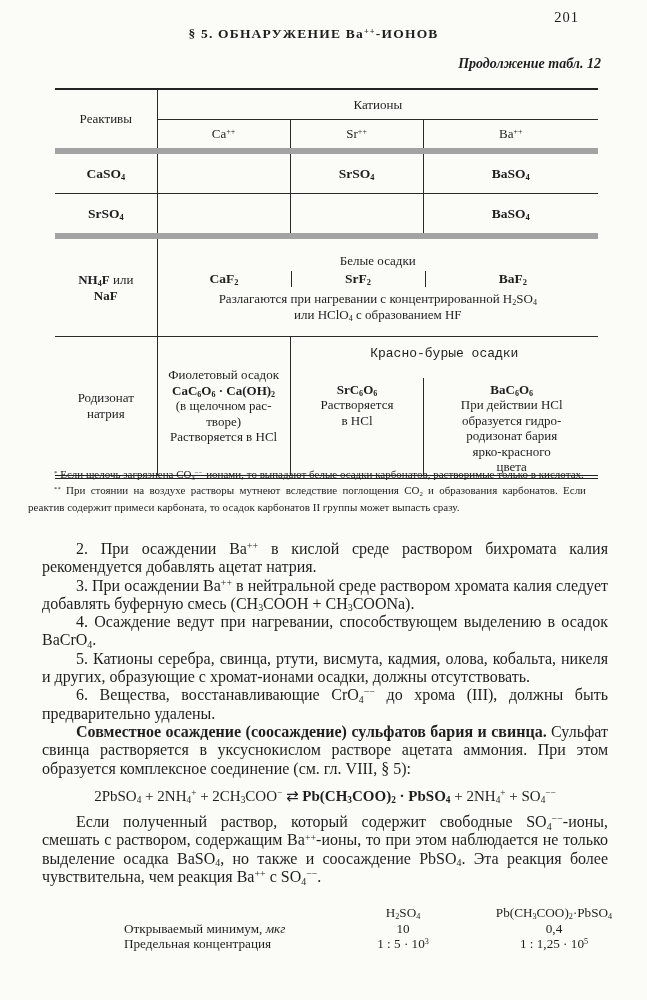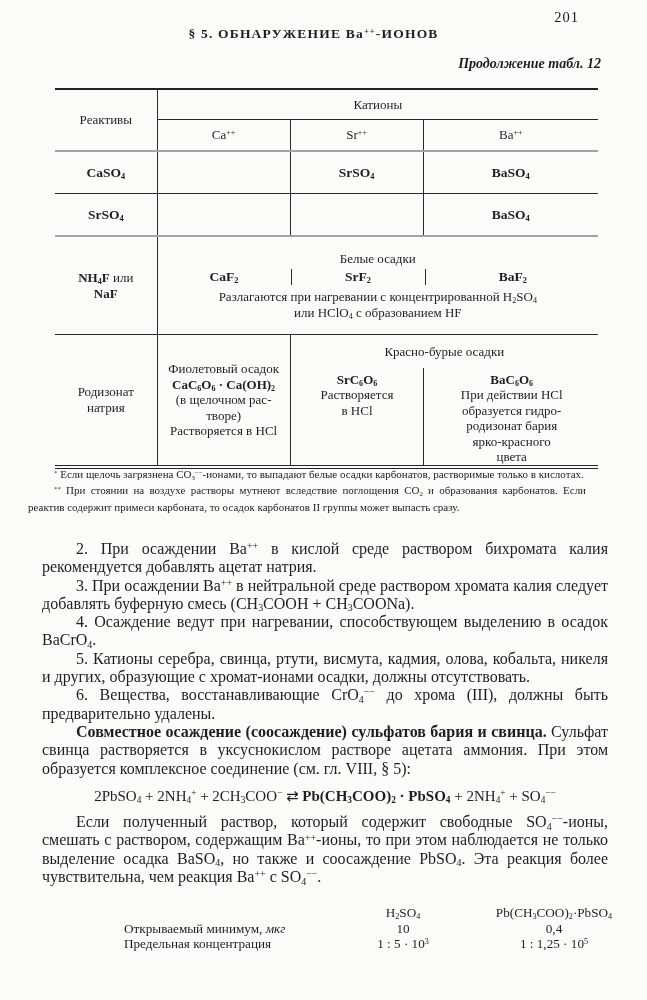--- a/index.html
+++ b/index.html
@@ -22,33 +22,33 @@
   .tbl-caption{position:absolute;top:56px;right:46px;font-style:italic;font-weight:bold;font-size:14px;}
   
   table.main{position:absolute;top:88px;left:55px;width:543px;
     border-collapse:collapse;table-layout:fixed;
     border-top:2px solid #222;border-bottom:4px double #222;
     font-size:13px;line-height:15.5px;}
   table.main td{padding:0 2px;vertical-align:middle;text-align:center;}
   .bl{border-left:1px solid #2a2a2a;}
   .bb{border-bottom:1px solid #2a2a2a;}
   tr.bt  > td{border-top:1px solid #2a2a2a;}
-  tr.bt2 > td{border-top:2px solid #a3a3a3;}
+  tr.bt2 > td{border-top:6px solid #a3a3a3;}
   .frm{font-weight:bold;font-size:13.5px;}
   
   .flu{height:100%;display:flex;flex-direction:column;justify-content:center;padding:4px 0;}
   .flu-row{display:flex;margin:3px 0 4px 0;}
   .flu-c{flex:0 0 30.2%;}
   .flu-c3{flex:0 0 39.6%;}
   .sepl{border-left:1px solid #2a2a2a;}
   .flu-note{line-height:16px;}
   
   .rb{height:100%;display:flex;flex-direction:column;}
-  .rb-head{padding-top:9px;}
-  .rb-row{flex:1;display:flex;margin-top:8px;}
+  .rb-head{padding-top:9px;font-family:Liberation Mono, monospace;}
+  .rb-row{flex:1;display:flex;margin-top:16px;}
   .rb-sr{flex:0 0 43.2%;padding-top:4px;line-height:15.5px;}
   .rb-ba{flex:0 0 56.8%;padding-top:4px;line-height:15.5px;}
   .cell-multiline{line-height:15.5px;}
   
   .footnotes{position:absolute;top:466px;left:28px;width:558px;
     font-size:11px;line-height:16.3px;text-align:justify;}
   .footnotes p{margin:0;text-indent:26px;}
   
   .bodytext{position:absolute;top:540px;left:42px;width:566px;
     font-size:16px;line-height:18.3px;text-align:justify;}

